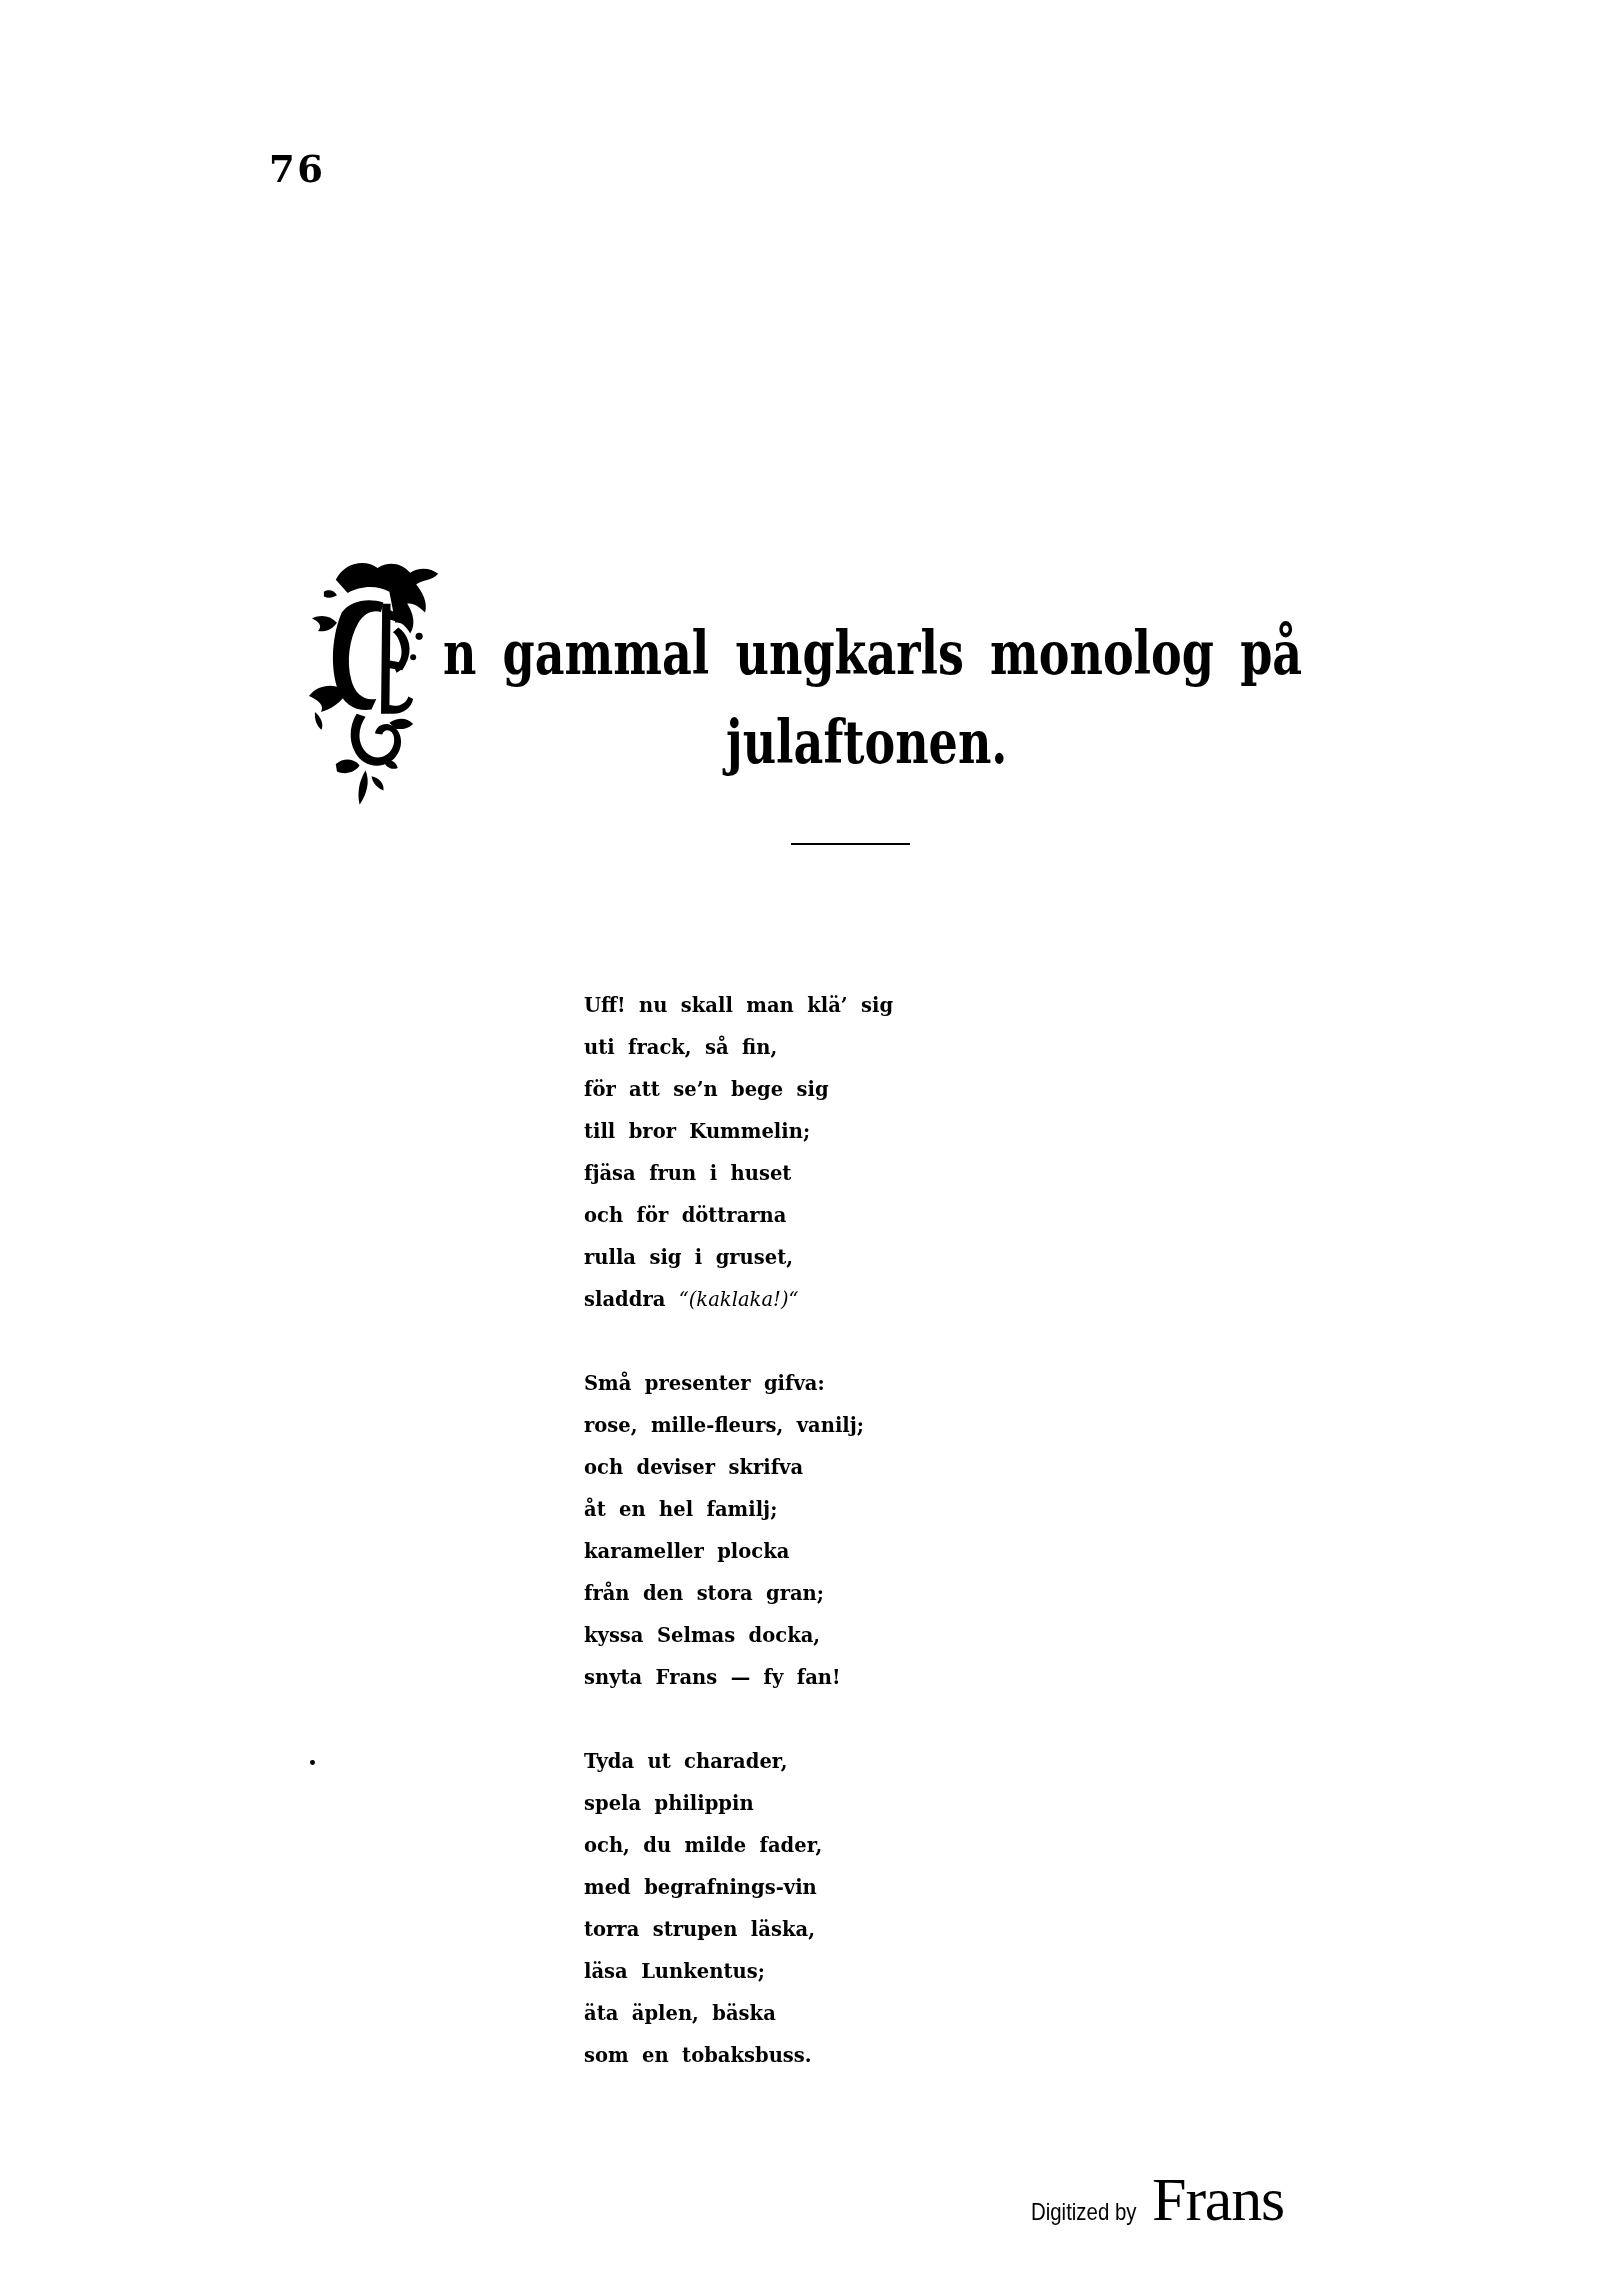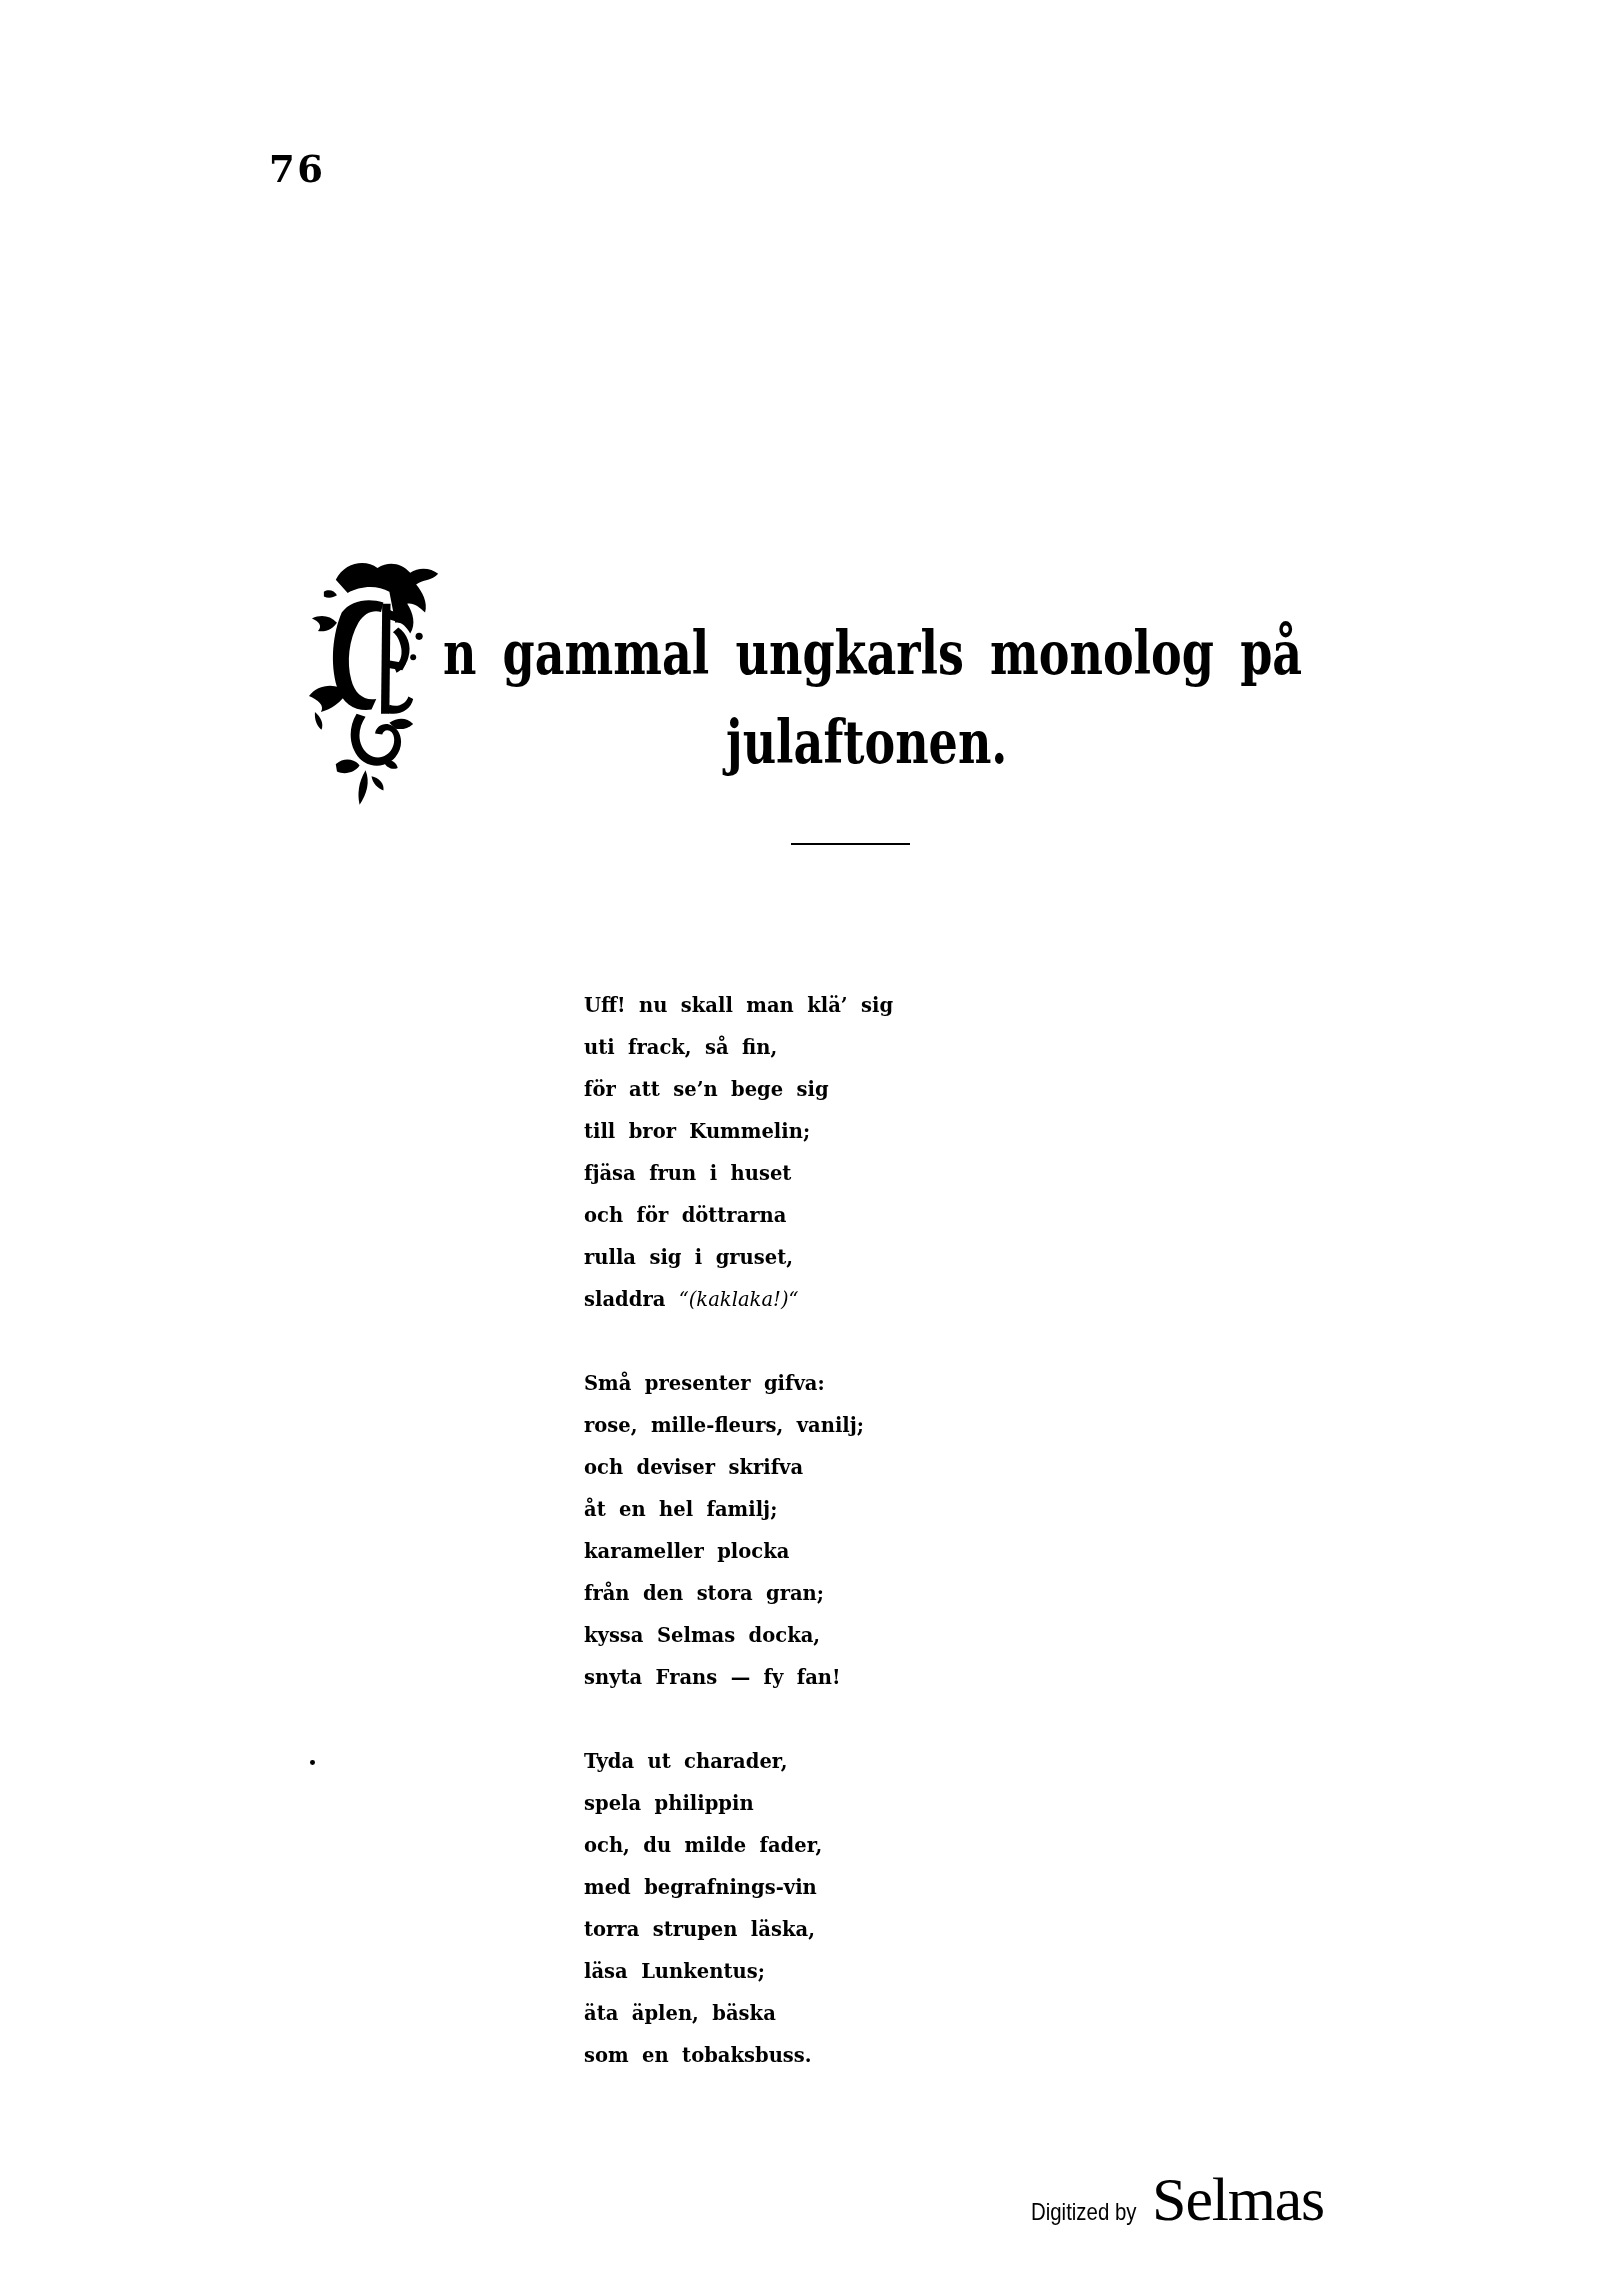--- a/index.html
+++ b/index.html
@@ -185,15 +185,15 @@
     <span class="verse">äta äplen, bäska</span>
     <span class="verse">som en tobaksbuss.</span>
   </div>
 </div>
 
 <div class="speck" style="left:310px; top:1760px;"></div>
 <div class="speck" style="left:786px; top:644px; width:1.8px; height:1.8px;"></div>
 
 <div class="footer">
   <span class="digitized">Digitized by</span>
-  <span class="google">Selmas</span>
+  <span class="google">Frans</span>
 </div>
 
 
 </body></html>

